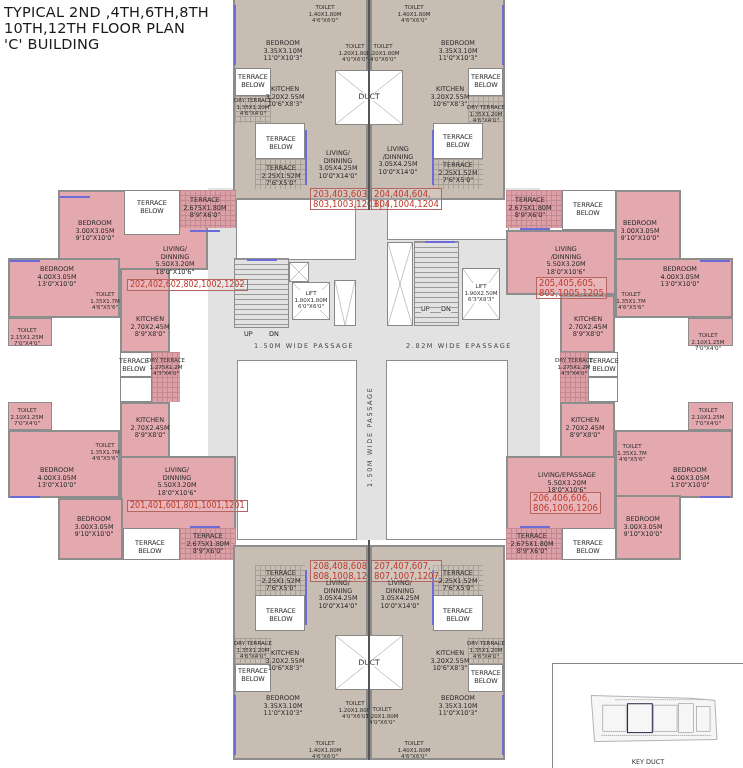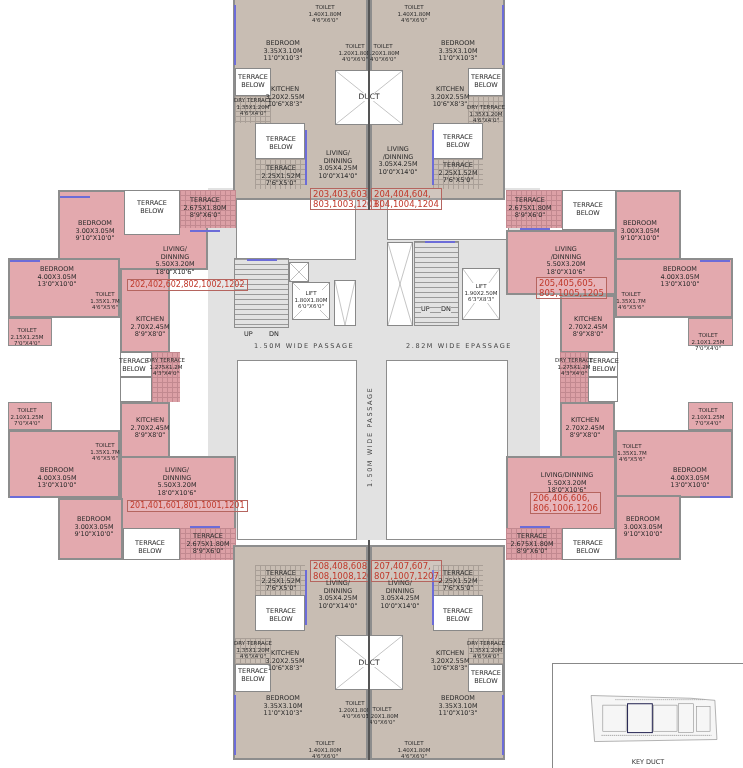--- a/index.html
+++ b/index.html
@@ -39,20 +39,23 @@
     background-image: linear-gradient(#9a9a9a 1px, transparent 1px);
     background-size: 100% 5px;
   }
   .key { left: 552px; top: 663px; width: 191px; height: 105px; border-top: 1px solid #888; border-left: 1px solid #888; background: #fff; }
   .keylabel { font-size: 6.5px; color: #333; position: absolute; left: 0; right: 0; text-align: center; top: 94px; }
 </style>
 </head>
 <body>
 
 <div class="abs title">
+  <div>TYPICAL 2ND ,4TH,6TH,8TH</div>
+  <div>10TH,12TH FLOOR PLAN</div>
+  <div>'C' BUILDING</div>
 </div>
 
 <div class="abs grey" style="left:208px;top:188px;width:332px;height:352px;"></div>
 
 <div class="abs white wallthin" style="left:236px;top:190px;width:120px;height:70px;border-top:none;"></div>
 <div class="abs white wallthin" style="left:387px;top:190px;width:122px;height:50px;border-top:none;"></div>
 
 <div class="abs stairs wallthin" style="left:234px;top:258px;width:55px;height:70px;"></div>
 <div class="abs blue" style="left:247px;top:259px;width:30px;height:2px;"></div>
 <div class="abs" style="left:244px;top:330px;font-size:6.5px;">UP</div>
@@ -446,21 +449,21 @@
   <div>TOILET</div>
   <div>1.35X1.7M</div>
   <div>4'6"X5'6"</div>
 </div>
 <div class="lbl" style="left:690px;top:467px;">
   <div>BEDROOM</div>
   <div>4.00X3.05M</div>
   <div>13'0"X10'0"</div>
 </div>
 <div class="lbl" style="left:567px;top:472px;">
-  <div>LIVING/DINNING</div>
+  <div>LIVING/EPASSAGE</div>
   <div>5.50X3.20M</div>
   <div>18'0"X10'6"</div>
 </div>
 <div class="unitno" style="left:530px;top:492px;">
   <div>206,406,606,</div>
   <div>806,1006,1206</div>
 </div>
 <div class="lbl" style="left:643px;top:516px;">
   <div>BEDROOM</div>
   <div>3.00X3.05M</div>

